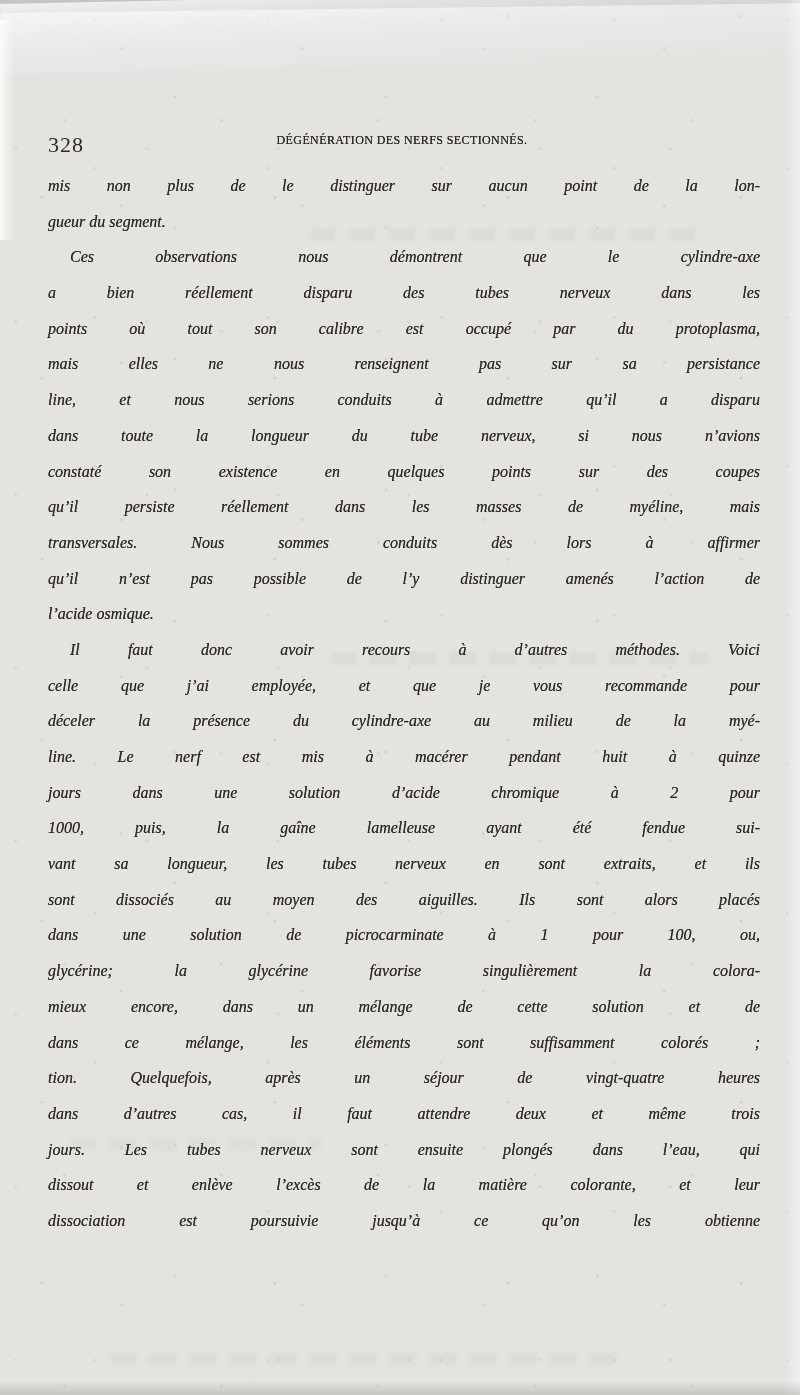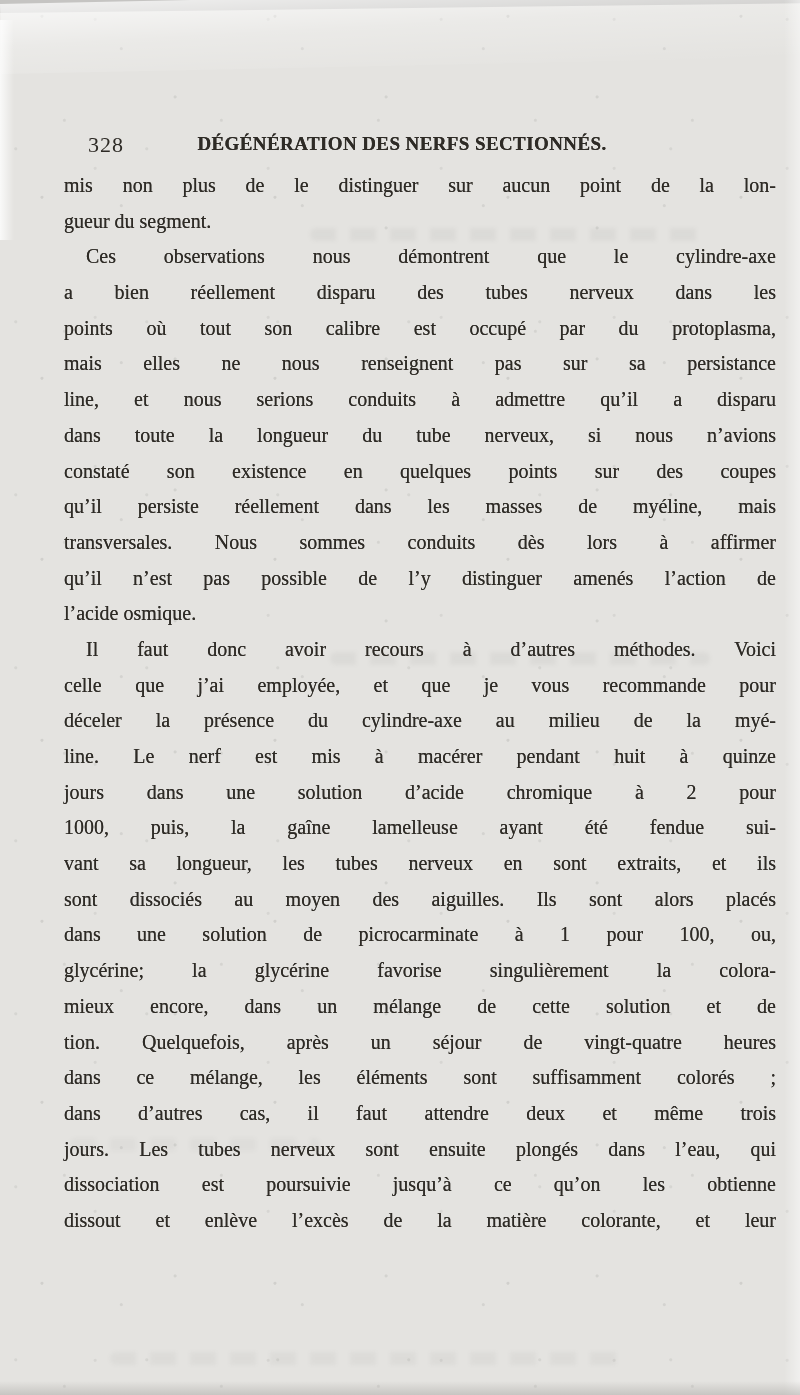--- a/index.html
+++ b/index.html
@@ -53,32 +53,33 @@
   .smudge-1 { left: 310px; top: 228px; width: 400px; }
   .smudge-2 { left: 330px; top: 652px; width: 380px; }
   .smudge-3 { left: 70px;  top: 1138px; width: 250px; opacity:.10; }
   .smudge-4 { left: 110px; top: 1352px; width: 520px; opacity:.12; }
 
   .header {
     position: absolute; left: 46px; top: 131px; width: 712px; height: 28px;
   }
   .page-number {
     position: absolute; left: 2px; top: 1px;
-    font-size: 22px; letter-spacing: 1px; margin-left: 40px;
+    font-size: 22px; letter-spacing: 1px;
   }
   .running-title {
     position: absolute; left: 0; right: 0; top: 2px;
     text-align: center;
-    font-size: 19px; font-weight: 700; letter-spacing: 0.4px;
+    font-size: 12px; font-weight: 400; letter-spacing: 0.4px;
     text-shadow: 0 0 .4px #2e2b26;
   }
 
   .text-block {
-    position: absolute; left: 64px; top: 168px; width: 712px;
-    font-size: 20px;
+    position: absolute; left: 48px; top: 168px; width: 712px;
+    font-size: 16px;
+    font-style: italic;
   }
   .line {
     height: 35.7px; line-height: 35.7px;
     white-space: nowrap;
     text-shadow: 0 0 .45px rgba(46,43,38,.85);
   }
   .line.j { text-align: justify; text-align-last: justify; }
   .line.ind { text-indent: 22px; }
 </style>
 </head>
@@ -119,20 +120,20 @@
       <div class="line j">celle que j’ai employée, et que je vous recommande pour</div>
       <div class="line j">déceler la présence du cylindre-axe au milieu de la myé-</div>
       <div class="line j">line. Le nerf est mis à macérer pendant huit à quinze</div>
       <div class="line j">jours dans une solution d’acide chromique à 2 pour</div>
       <div class="line j">1000, puis, la gaîne lamelleuse ayant été fendue sui-</div>
       <div class="line j">vant sa longueur, les tubes nerveux en sont extraits, et ils</div>
       <div class="line j">sont dissociés au moyen des aiguilles. Ils sont alors placés</div>
       <div class="line j">dans une solution de picrocarminate à 1 pour 100, ou,</div>
       <div class="line j">glycérine; la glycérine favorise singulièrement la colora-</div>
       <div class="line j">mieux encore, dans un mélange de cette solution et de</div>
+      <div class="line j">dans ce mélange, les éléments sont suffisamment colorés ;</div>
       <div class="line j">tion. Quelquefois, après un séjour de vingt-quatre heures</div>
-      <div class="line j">dans ce mélange, les éléments sont suffisamment colorés ;</div>
       <div class="line j">dans d’autres cas, il faut attendre deux et même trois</div>
       <div class="line j">jours. Les tubes nerveux sont ensuite plongés dans l’eau, qui</div>
+      <div class="line j">dissout et enlève l’excès de la matière colorante, et leur</div>
       <div class="line j">dissociation est poursuivie jusqu’à ce qu’on les obtienne</div>
-      <div class="line j">dissout et enlève l’excès de la matière colorante, et leur</div>
     </div>
 </div>
 
 </body></html>

